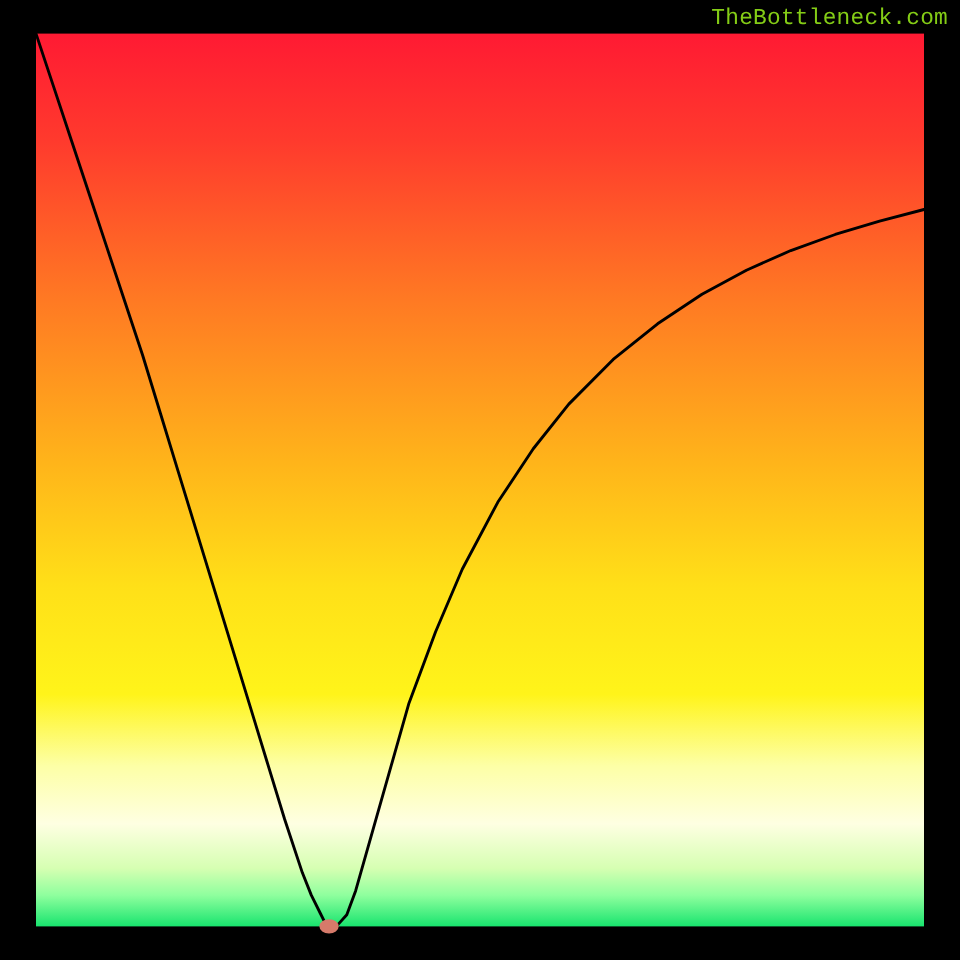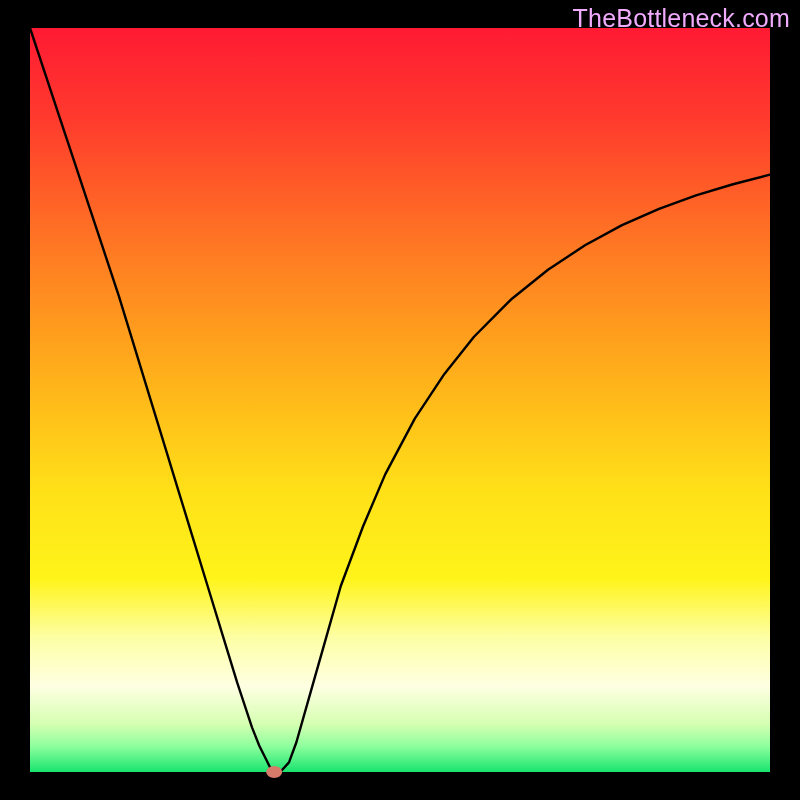--- a/index.html
+++ b/index.html
@@ -14,25 +14,26 @@
   .stage {
     position: relative;
     width: 800px;
     height: 800px;
     background: #000;
   }
   .watermark {
     position: absolute;
     top: 4px;
     right: 10px;
-    color: #f0abfc;
-    font-size: 25px;
+    color: #84cc16;
+    font-size: 19px;
     font-weight: 400;
     letter-spacing: 0.2px;
     z-index: 20;
+    font-family: Liberation Mono, monospace;
   }
   svg {
     position: absolute;
     top: 0;
     left: 0;
   }
 </style>
 </head>
 <body>
 

